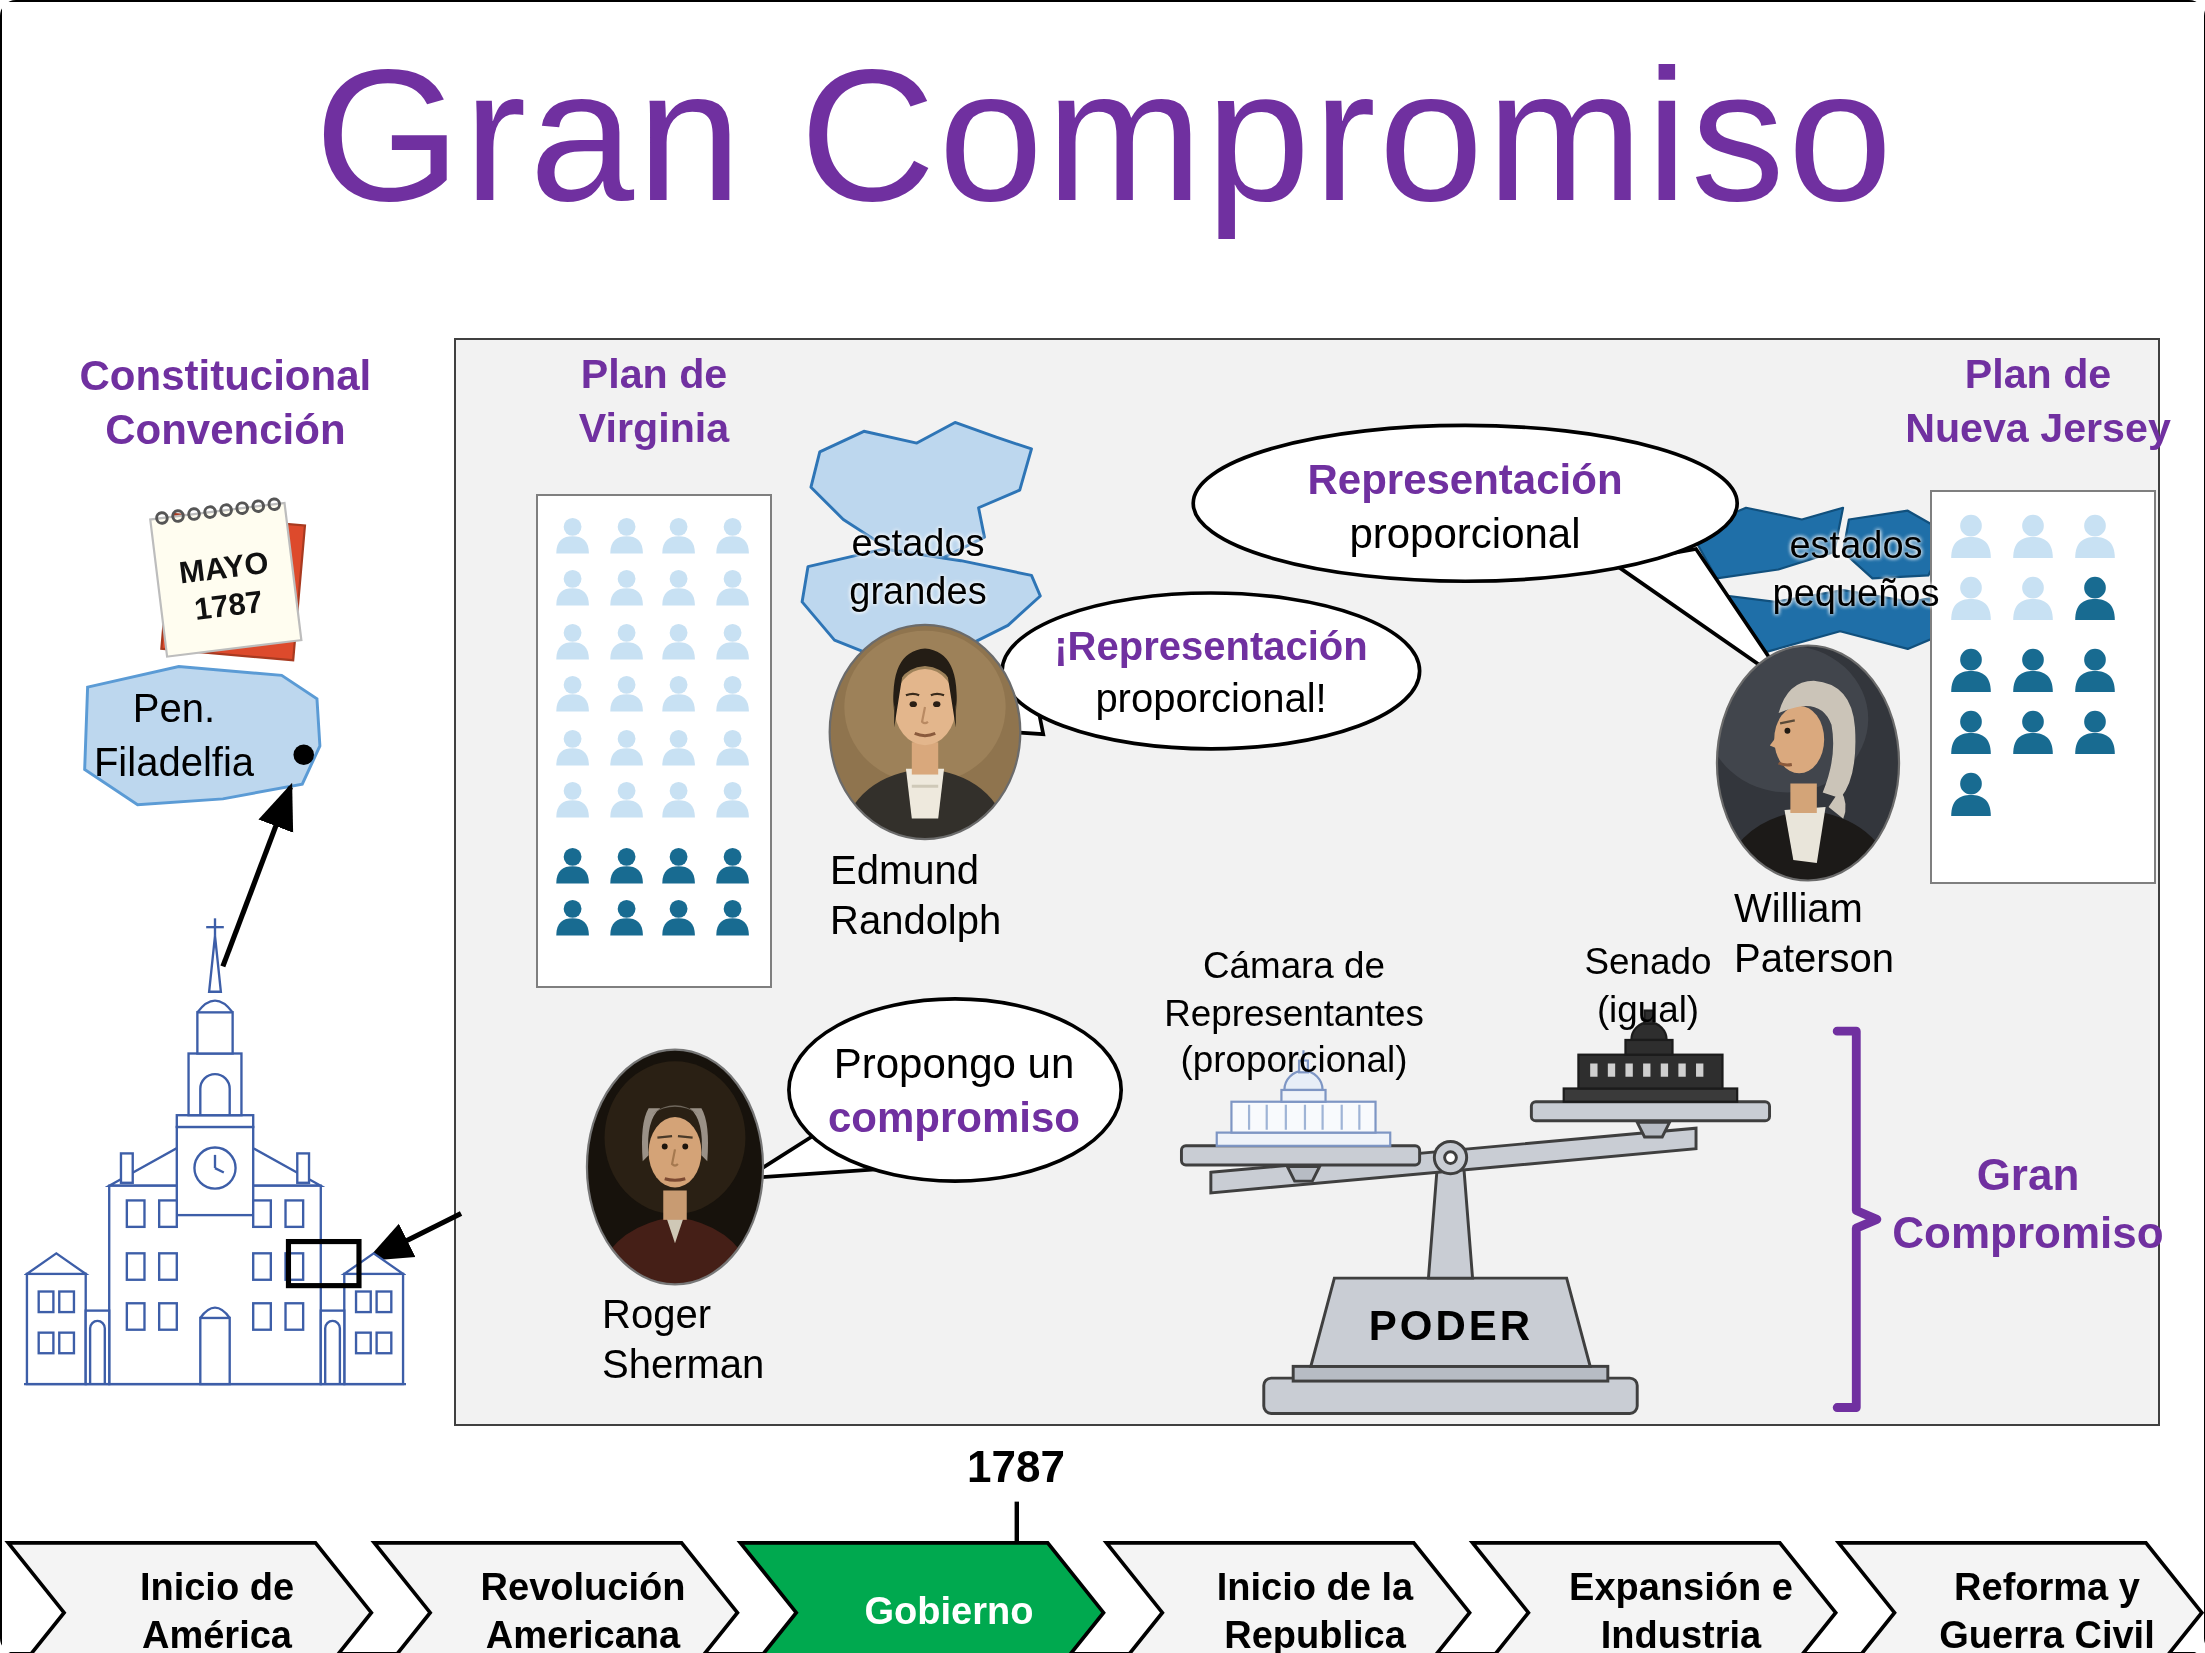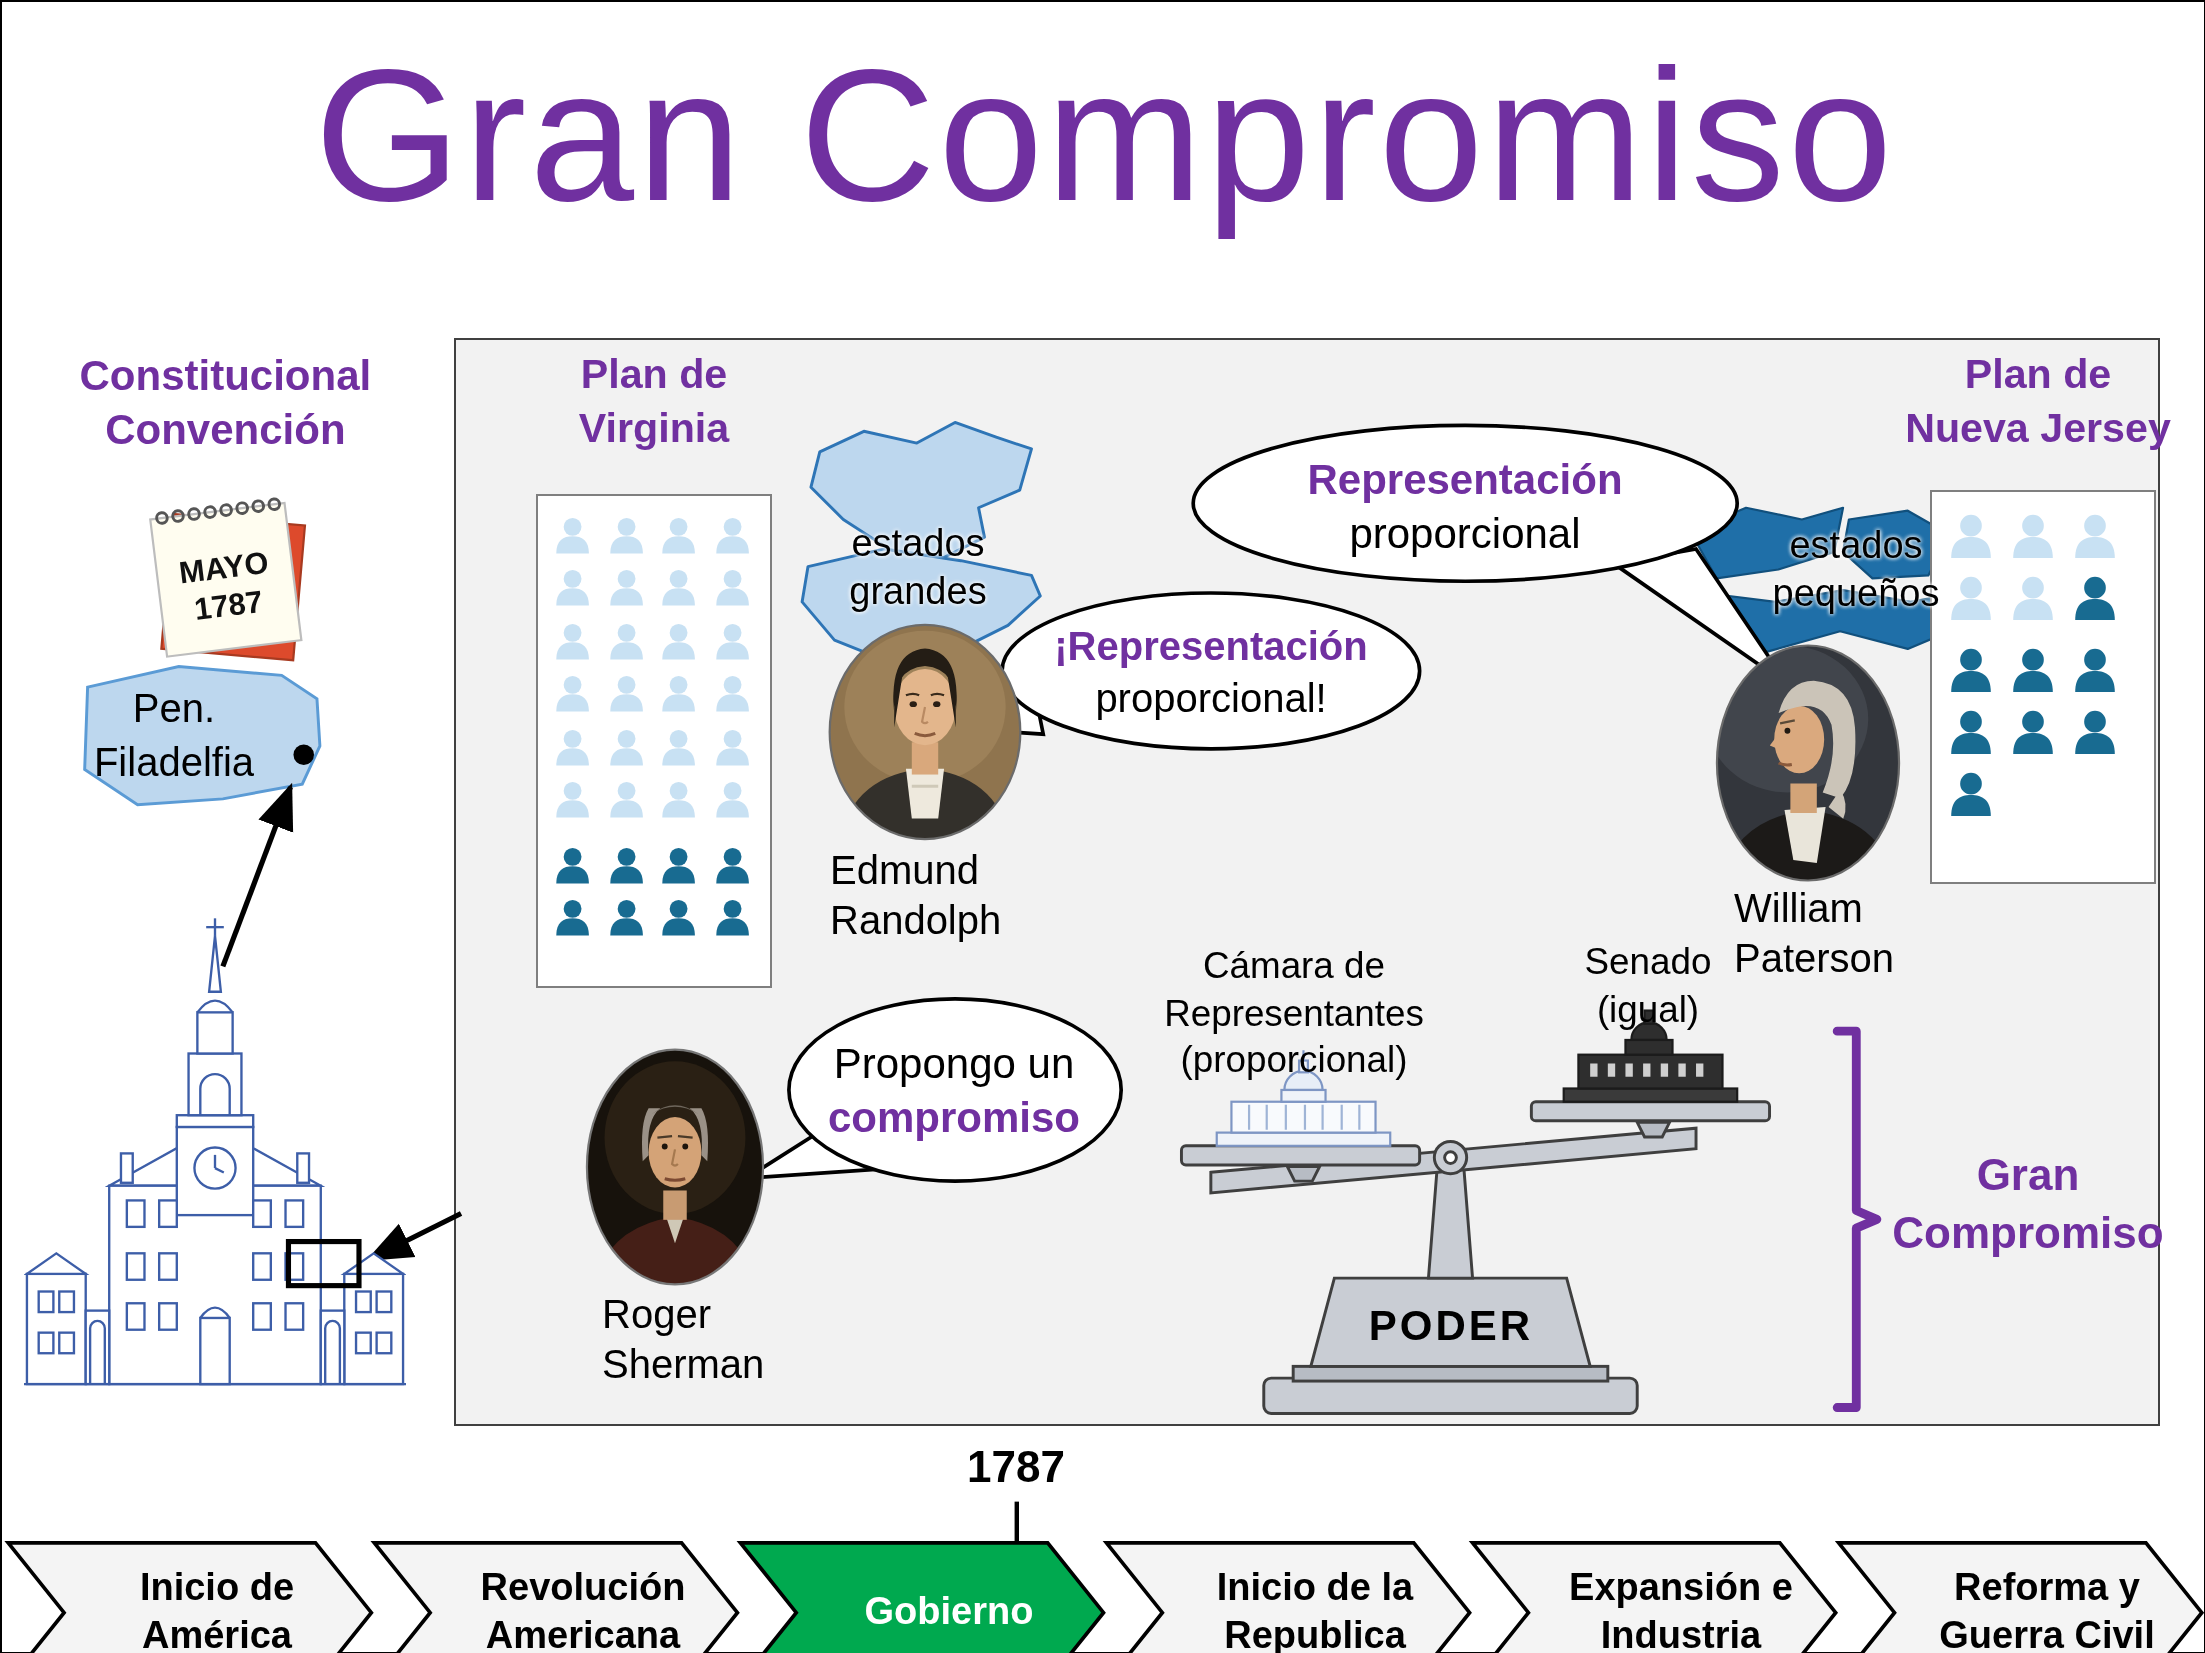--- a/index.html
+++ b/index.html
@@ -1,17 +1,17 @@
 <!DOCTYPE html>
 <html style="font-size:11.8px"><head>
 <meta charset="utf-8">
 <style>
   * { box-sizing: border-box; margin: 0; padding: 0; }
   html, body { background: #ffffff; }
-  .viewport { width: 2205px; height: 1654px; position: relative; overflow: hidden; background: #fff; }
+  .viewport { width: 2205px; height: 1654px; position: relative; overflow: hidden; background: #fff; border-radius: 16px; }
   .canvas {
     position: absolute; left: 0; top: 0; width: 1103px; height: 827px;
     transform: scale(2); transform-origin: 0 0;
     font-family: "Liberation Sans", sans-serif; color: #000; background: #fff;
     border: 1.5px solid #000;
   }
   .abs { position: absolute; }
   .z2 { z-index: 2; }
   .overlay { position: absolute; left: 0; top: 0; width: 1103px; height: 827px; z-index: 1; pointer-events: none; }
   .mainbox { position: absolute; left: 226px; top: 168px; width: 853px; height: 544px; background: #F2F2F2; border: 1.8px solid #404040; z-index: 0; }

